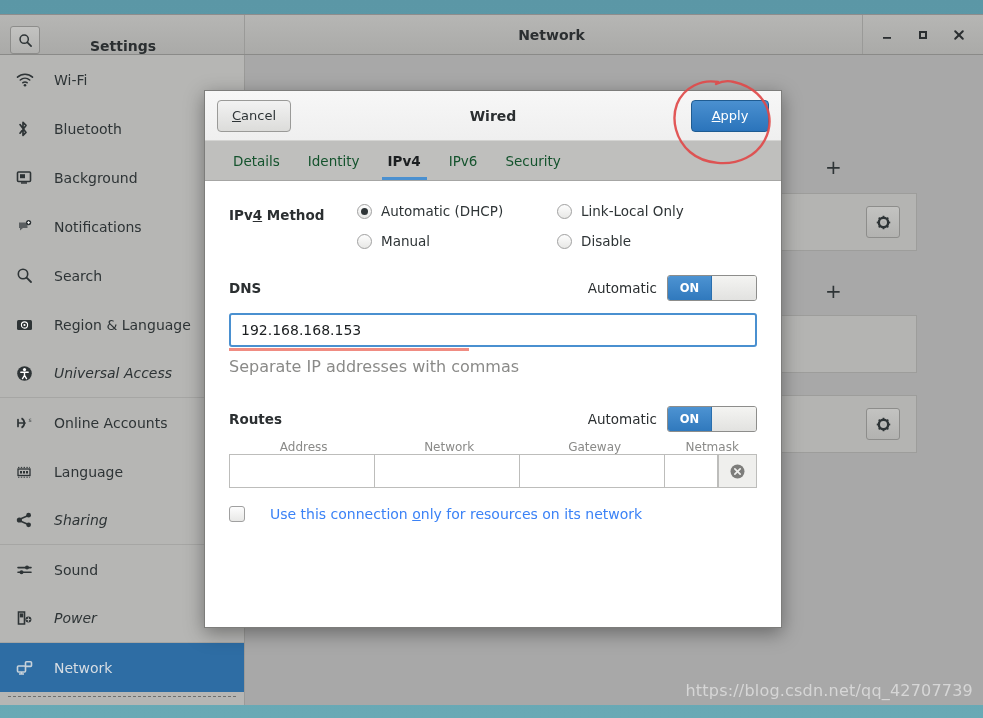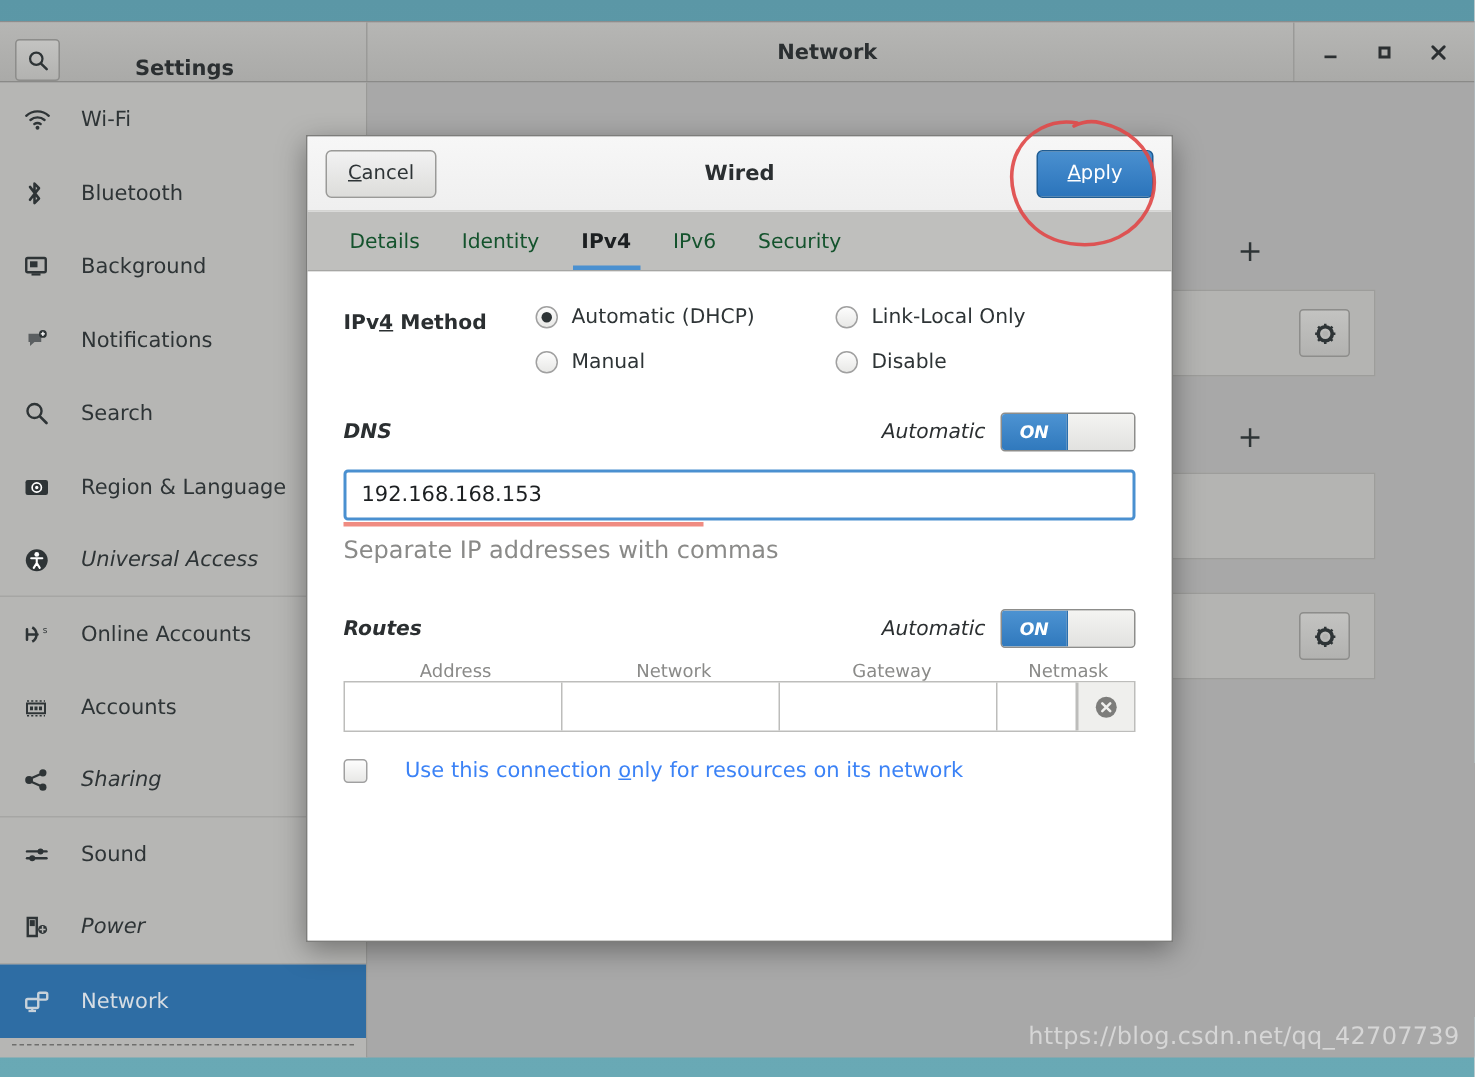--- a/index.html
+++ b/index.html
@@ -253,21 +253,20 @@
   .radio-opt.checked .radio-mark::after {
     content: "";
     width: 7px; height: 7px; border-radius: 50%;
     background: #2e3436;
   }
 
   
   .hdr-row {
     display: flex; align-items: center;
     height: 26px;
-    font-style: italic;
   }
   .hdr-row .spacer { flex: 1; }
   .auto-label { font-size: 13.5px; color: #2b2f31; margin-right: 10px; }
   .switch {
     width: 90px; height: 26px;
     border: 1px solid #8d8d8b;
     border-radius: 3px;
     display: flex;
     overflow: hidden;
     cursor: pointer;
@@ -515,21 +514,21 @@
         <div class="side-item">
           <span class="ico">
             <svg width="17" height="16" viewBox="0 0 17 16">
               <rect x="2" y="5" width="12" height="6.5" fill="none" stroke="#2e3436" stroke-width="1.3"></rect>
               <rect x="4" y="7" width="2" height="2.5" fill="#2e3436"></rect>
               <rect x="7" y="7" width="2" height="2.5" fill="#2e3436"></rect>
               <rect x="10" y="7" width="2" height="2.5" fill="#2e3436"></rect>
               <path d="M2 3.4h12M2 13.2h12" stroke="#2e3436" stroke-width="1" stroke-dasharray="1.4 1.4"></path>
             </svg>
           </span>
-          <span>Accounts</span>
+          <span>Language</span>
         </div>
 
         <div class="side-item sep-after">
           <span class="ico">
             <svg width="17" height="16" viewBox="0 0 17 16">
               <circle cx="12.6" cy="3.2" r="2.4" fill="#2e3436"></circle>
               <circle cx="12.6" cy="12.8" r="2.4" fill="#2e3436"></circle>
               <circle cx="3.4" cy="8" r="2.6" fill="#2e3436"></circle>
               <line x1="4.8" y1="6.8" x2="11.2" y2="4" stroke="#2e3436" stroke-width="1.5"></line>
               <line x1="4.8" y1="9.2" x2="11.2" y2="12" stroke="#2e3436" stroke-width="1.5"></line>

